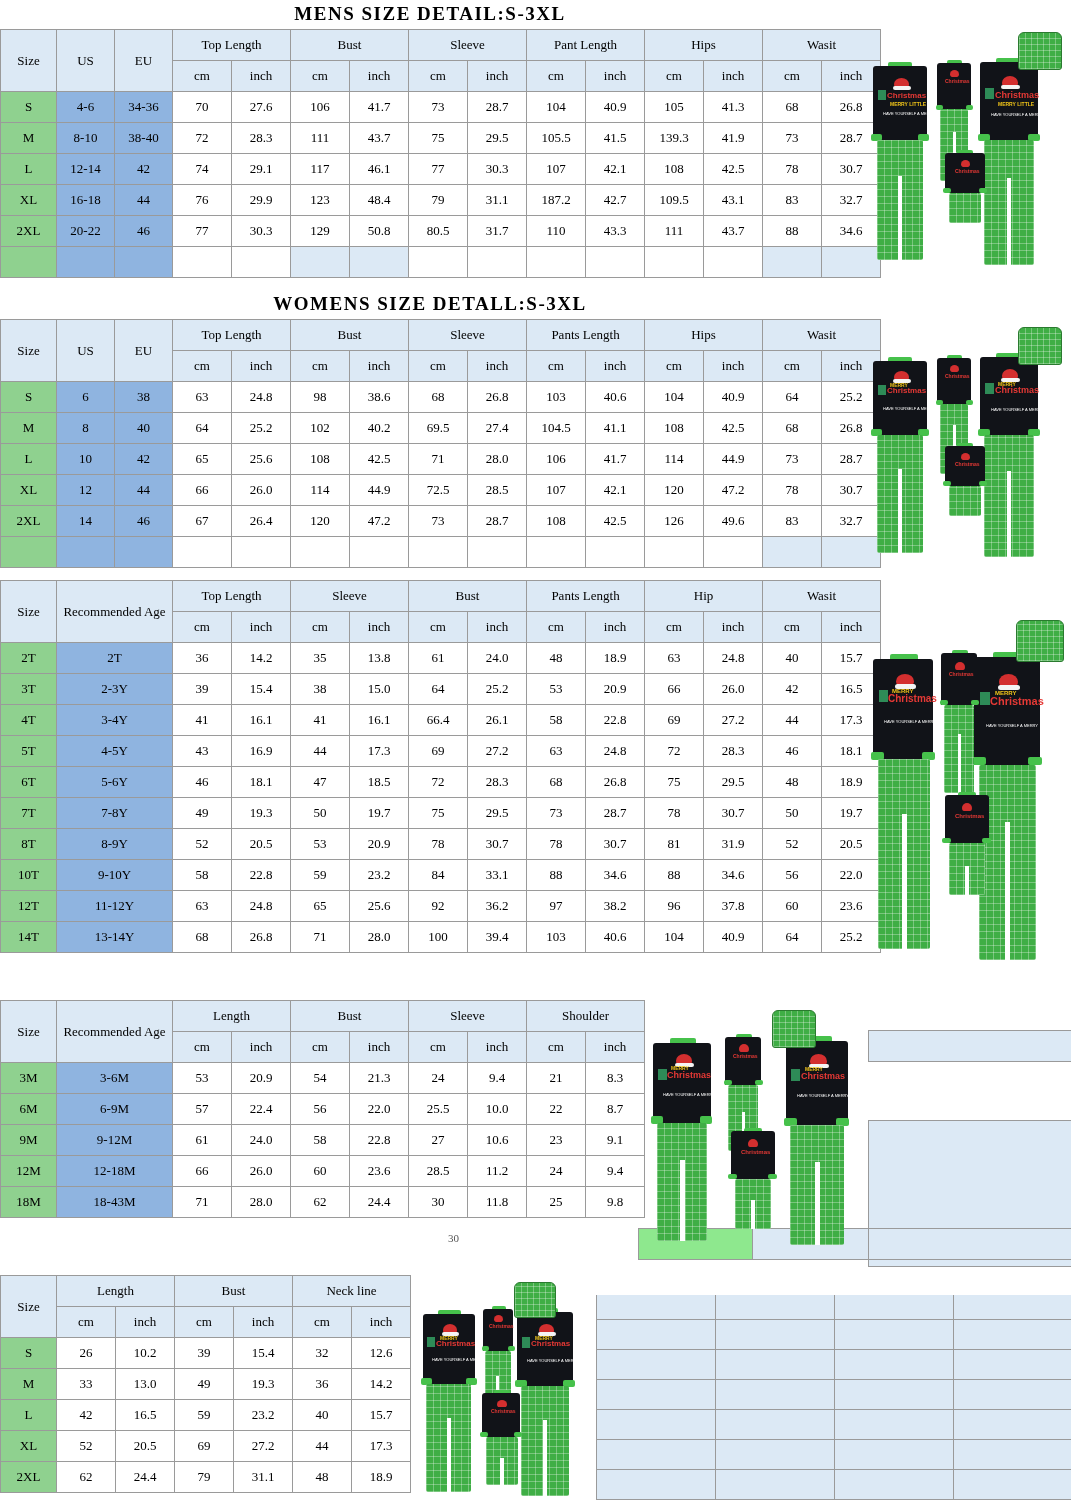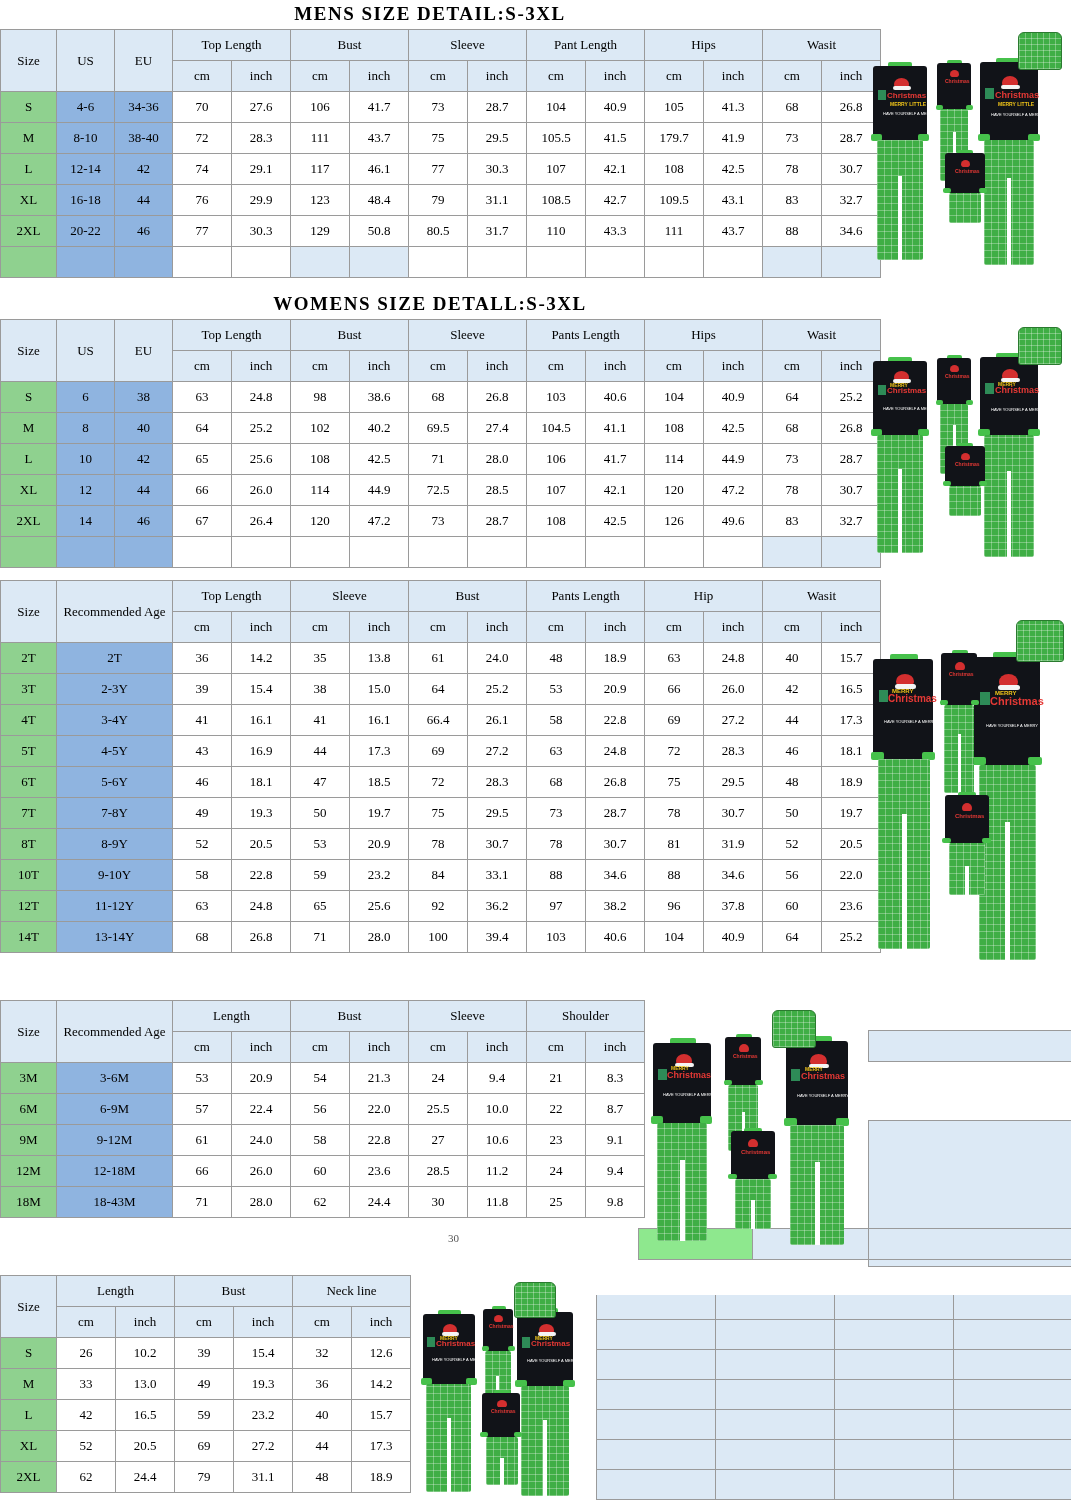--- a/index.html
+++ b/index.html
@@ -225,21 +225,21 @@
         <td class="uscol">8-10</td>
         <td class="uscol">38-40</td>
         <td class="num">72</td>
         <td class="num">28.3</td>
         <td class="num">111</td>
         <td class="num">43.7</td>
         <td class="num">75</td>
         <td class="num">29.5</td>
         <td class="num">105.5</td>
         <td class="num">41.5</td>
-        <td class="num">179.7</td>
+        <td class="num">139.3</td>
         <td class="num">41.9</td>
         <td class="num">73</td>
         <td class="num">28.7</td>
       </tr>
       <tr>
         <td class="sizecol">L</td>
         <td class="uscol">12-14</td>
         <td class="uscol">42</td>
         <td class="num">74</td>
         <td class="num">29.1</td>
@@ -257,21 +257,21 @@
       <tr>
         <td class="sizecol">XL</td>
         <td class="uscol">16-18</td>
         <td class="uscol">44</td>
         <td class="num">76</td>
         <td class="num">29.9</td>
         <td class="num">123</td>
         <td class="num">48.4</td>
         <td class="num">79</td>
         <td class="num">31.1</td>
-        <td class="num">108.5</td>
+        <td class="num">187.2</td>
         <td class="num">42.7</td>
         <td class="num">109.5</td>
         <td class="num">43.1</td>
         <td class="num">83</td>
         <td class="num">32.7</td>
       </tr>
       <tr>
         <td class="sizecol">2XL</td>
         <td class="uscol">20-22</td>
         <td class="uscol">46</td>

